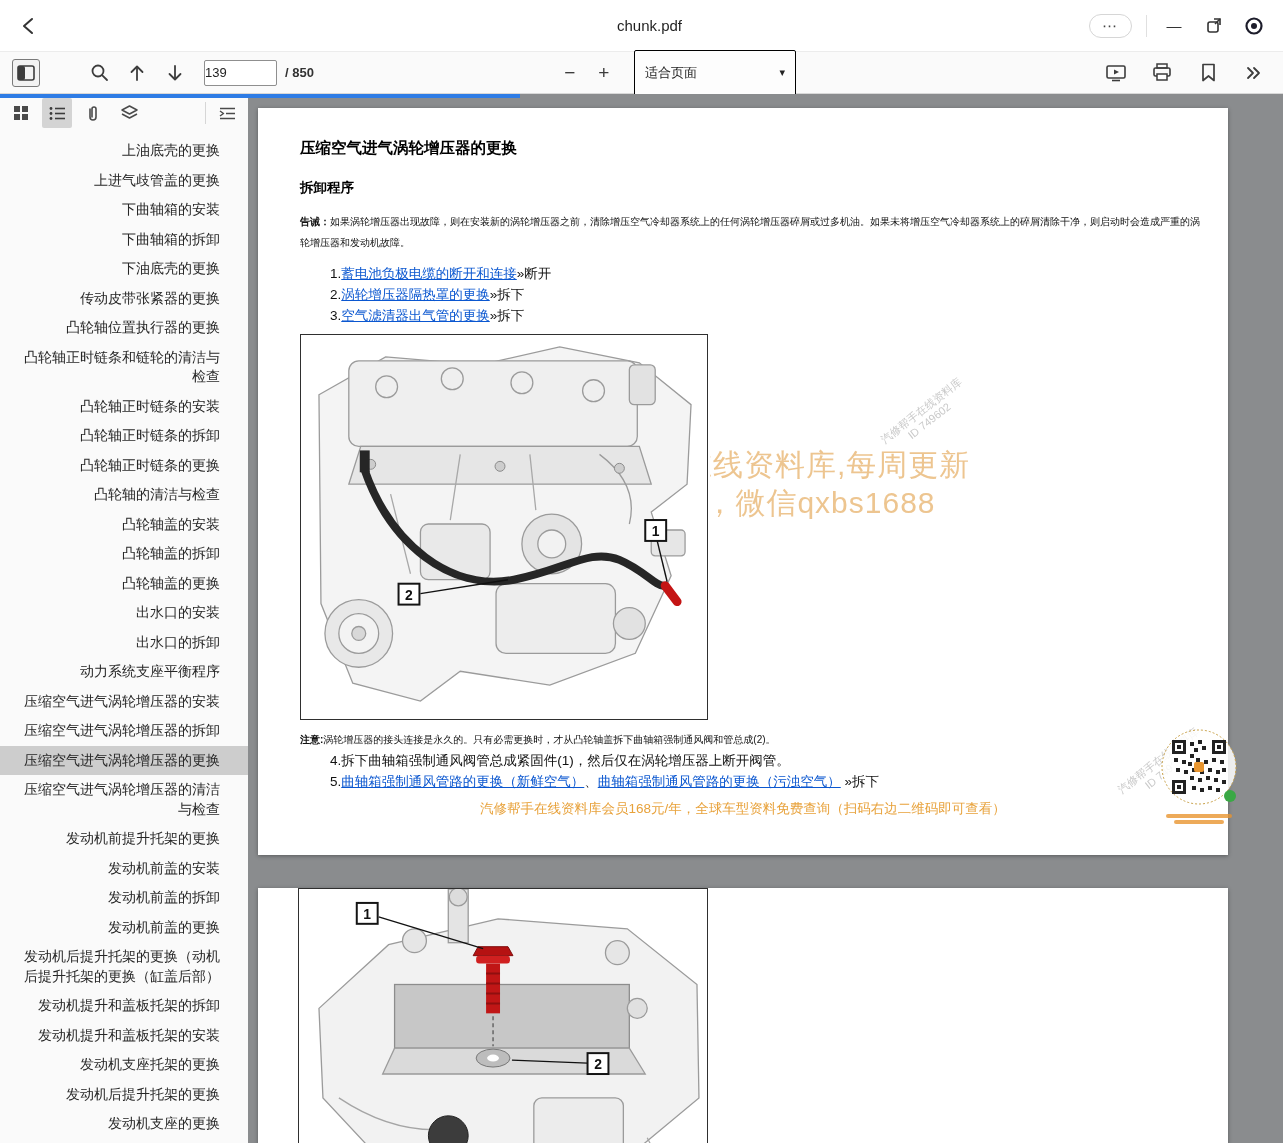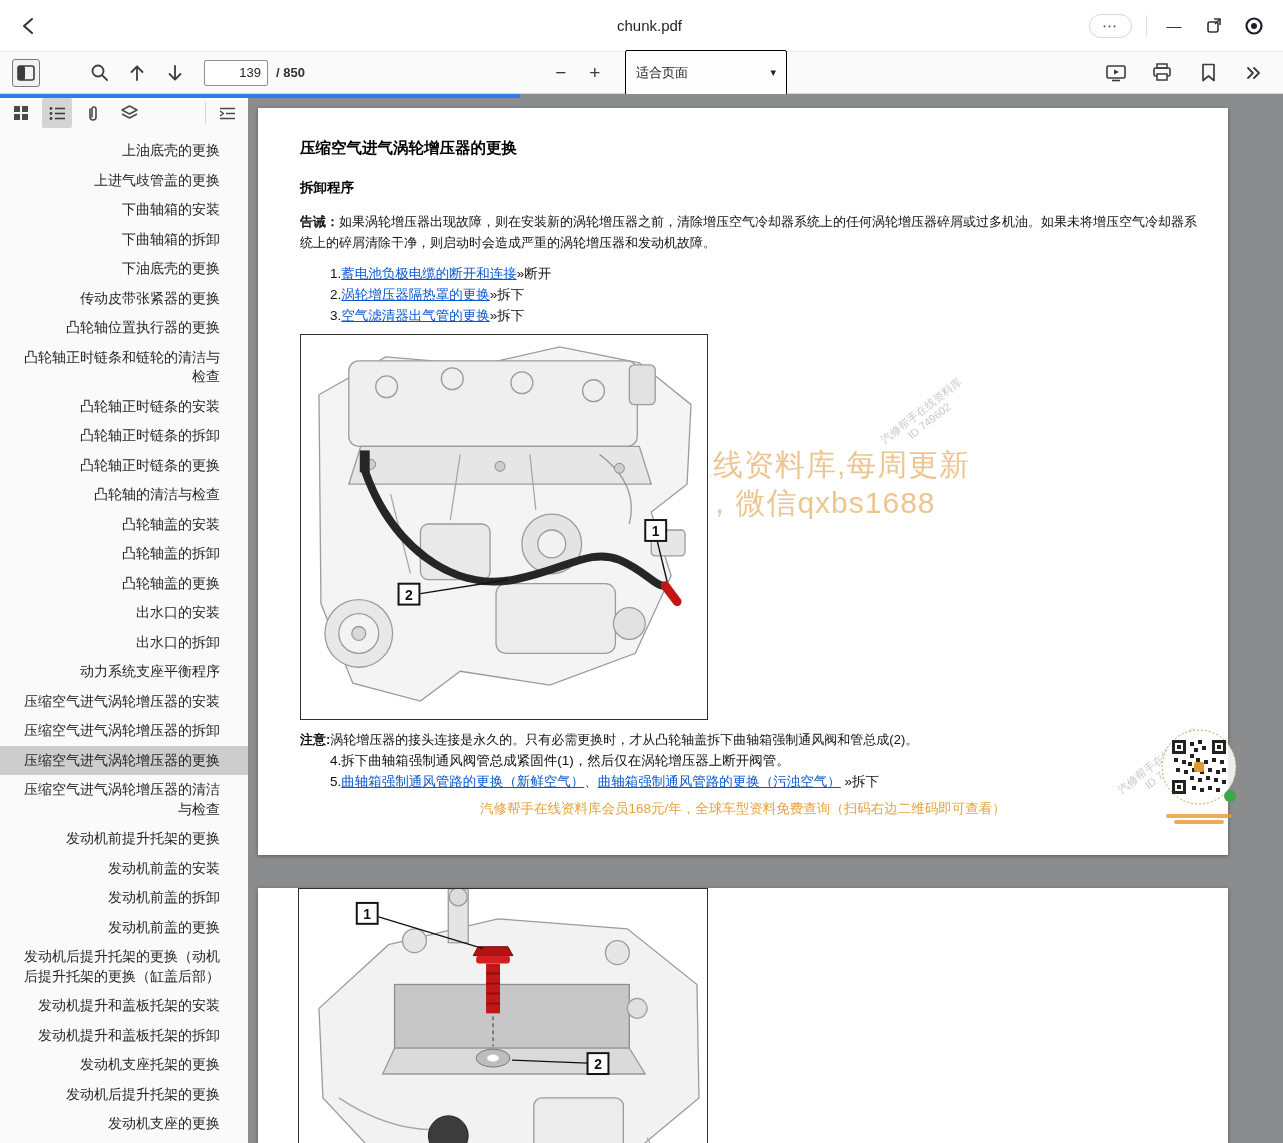--- a/index.html
+++ b/index.html
@@ -18,22 +18,22 @@
   .tb-divider { width:1px; height:22px; background:#e0e0e0; }
   .ctl-btn { background:none; border:none; cursor:pointer; display:flex; align-items:center;
              justify-content:center; width:26px; height:26px; color:#333; font-size:15px; }
 
   
   .toolbar { height:42px; background:#fafafa; border-bottom:1px solid #d8d8d8;
              display:flex; align-items:center; padding:0 8px; position:relative; }
   .tool-btn { background:none; border:none; cursor:pointer; display:flex; align-items:center;
               justify-content:center; width:30px; height:30px; color:#3c3c3c; }
   .panel-toggle { border:1px solid #7a7a7a; border-radius:3px; background:#f2f2f2; width:28px; height:28px; margin-left:4px; }
-  .page-input { width:64px; height:26px; border:1px solid #8f8f8f; border-radius:2px; background:#fff;
-                text-align:right; padding-right:6px; font-size:13px; color:#222; margin-left:14px;
+  .page-input { width:73px; height:26px; border:1px solid #8f8f8f; border-radius:2px; background:#fff;
+                padding-right:6px; font-size:13px; color:#222; margin-left:14px;
                 font-family:"Liberation Sans", sans-serif; }
   .page-total { font-size:13px; color:#333; margin-left:8px;font-weight:bold; }
   .zoom-btn { font-size:19px; color:#3c3c3c; width:28px; }
   .fit-select { height:46px; min-width:162px; border:1px solid #000000; border-radius:2px; background:#fdfdfd;
                 display:flex; align-items:center; justify-content:space-between; padding:0 10px;
                 font-size:13px; color:#1f1f1f; margin-left:16px; cursor:pointer; }
   .fit-select .chev { font-size:11px; color:#222; margin-left:26px; }
   .tool-right { margin-left:auto; display:flex; align-items:center; gap:16px; padding-right:6px; }
 
   .progress { position:absolute; left:0; top:94px; width:520px; height:4px; background:#2e7ce5; z-index:20; }
@@ -55,21 +55,21 @@
 
   
   .content { flex:1; background:#8a8c8e; padding:14px 0 0 10px; overflow:hidden; position:relative; }
   .page { width:970px; background:#fff; box-shadow:0 1px 4px rgba(0,0,0,.35); position:relative; }
   .page1 { height:747px; margin-bottom:15px; }
   .page2 { height:430px; }
   .page1-inner { padding:30px 28px 0 42px; position:relative; }
 
   .p-title { font-size:15.5px; font-weight:bold; color:#000; margin-bottom:20px; }
   .p-section { font-size:13.5px; font-weight:bold; color:#000; margin-bottom:14px; }
-  .p-body { font-size:13px; line-height:21px; color:#111; }
+  .p-body { font-size:10px; line-height:21px; color:#111; }
   .warning { margin-bottom:10px; max-width:905px; }
   .bold { font-weight:bold; }
   .steps { margin-left:30px; }
   .step { font-size:13.5px; line-height:21px; color:#111; }
   .doclink { color:#0b57d0; text-decoration:underline; cursor:pointer; }
 
   .figure-wrap { position:relative; z-index:2; background:#fff; width:410px; margin-top:8px; }
   .figure { border:1px solid #2f2f2f; display:block; background:#fff; }
 
   .note { margin-top:9px; max-width:905px; }
@@ -283,23 +283,23 @@
         <div class="outline-item">发动机前提升托架的更换</div>
 
         <div class="outline-item">发动机前盖的安装</div>
 
         <div class="outline-item">发动机前盖的拆卸</div>
 
         <div class="outline-item">发动机前盖的更换</div>
 
         <div class="outline-item">发动机后提升托架的更换（动机后提升托架的更换（缸盖后部）</div>
 
+        <div class="outline-item">发动机提升和盖板托架的拆卸</div>
+
         <div class="outline-item">发动机提升和盖板托架的安装</div>
-
-        <div class="outline-item">发动机提升和盖板托架的拆卸</div>
 
         <div class="outline-item">发动机支座托架的更换</div>
 
         <div class="outline-item">发动机后提升托架的更换</div>
 
         <div class="outline-item">发动机支座的更换</div>
 
         <div class="outline-item">发动机机油冷却器的更换</div>
       </div>
   </div>

